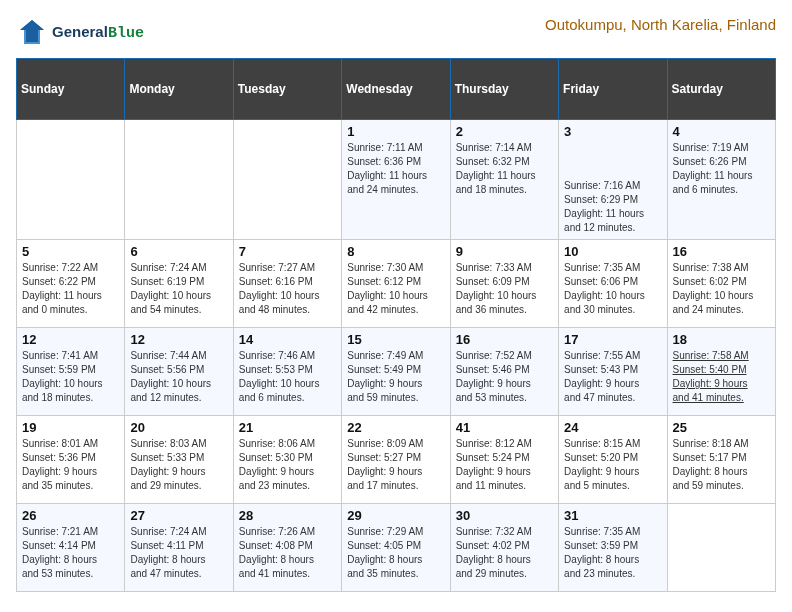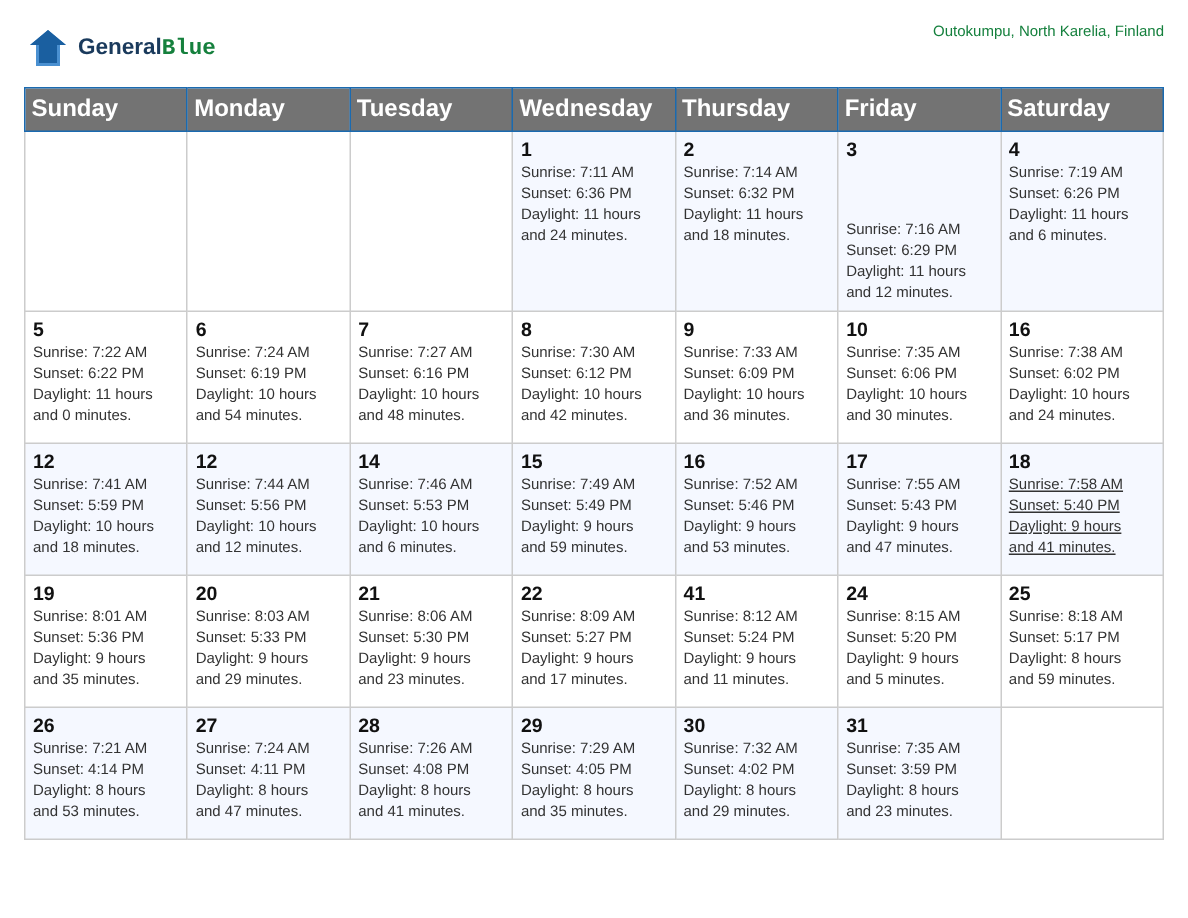--- a/index.html
+++ b/index.html
@@ -27,34 +27,34 @@
     }
     .title-block {
       text-align: right;
     }
     .month-title {
       font-size: 32px;
       font-weight: bold;
       color: #1a1a1a;
     }
     .location {
-      font-size: 10px;
-      color: #15803d;
+      font-size: 15px;
+      color: #a16207;
     }
     table {
       width: 100%;
       border-collapse: collapse;
       table-layout: fixed;
     }
     thead tr th {
-      background: #737373;
+      background: #404040;
       color: #fff;
-      font-size: 16px;
+      font-size: 12px;
       font-weight: bold;
-      padding: 5px 4px;
+      padding: 23px 4px;
       text-align: left;
       border: 1px solid #1a6ab0;
     }
     tbody tr td {
       border: 1px solid #ccc;
       vertical-align: top;
       padding: 4px 5px;
       font-size: 10.5px;
       color: #222;
       height: 88px;

